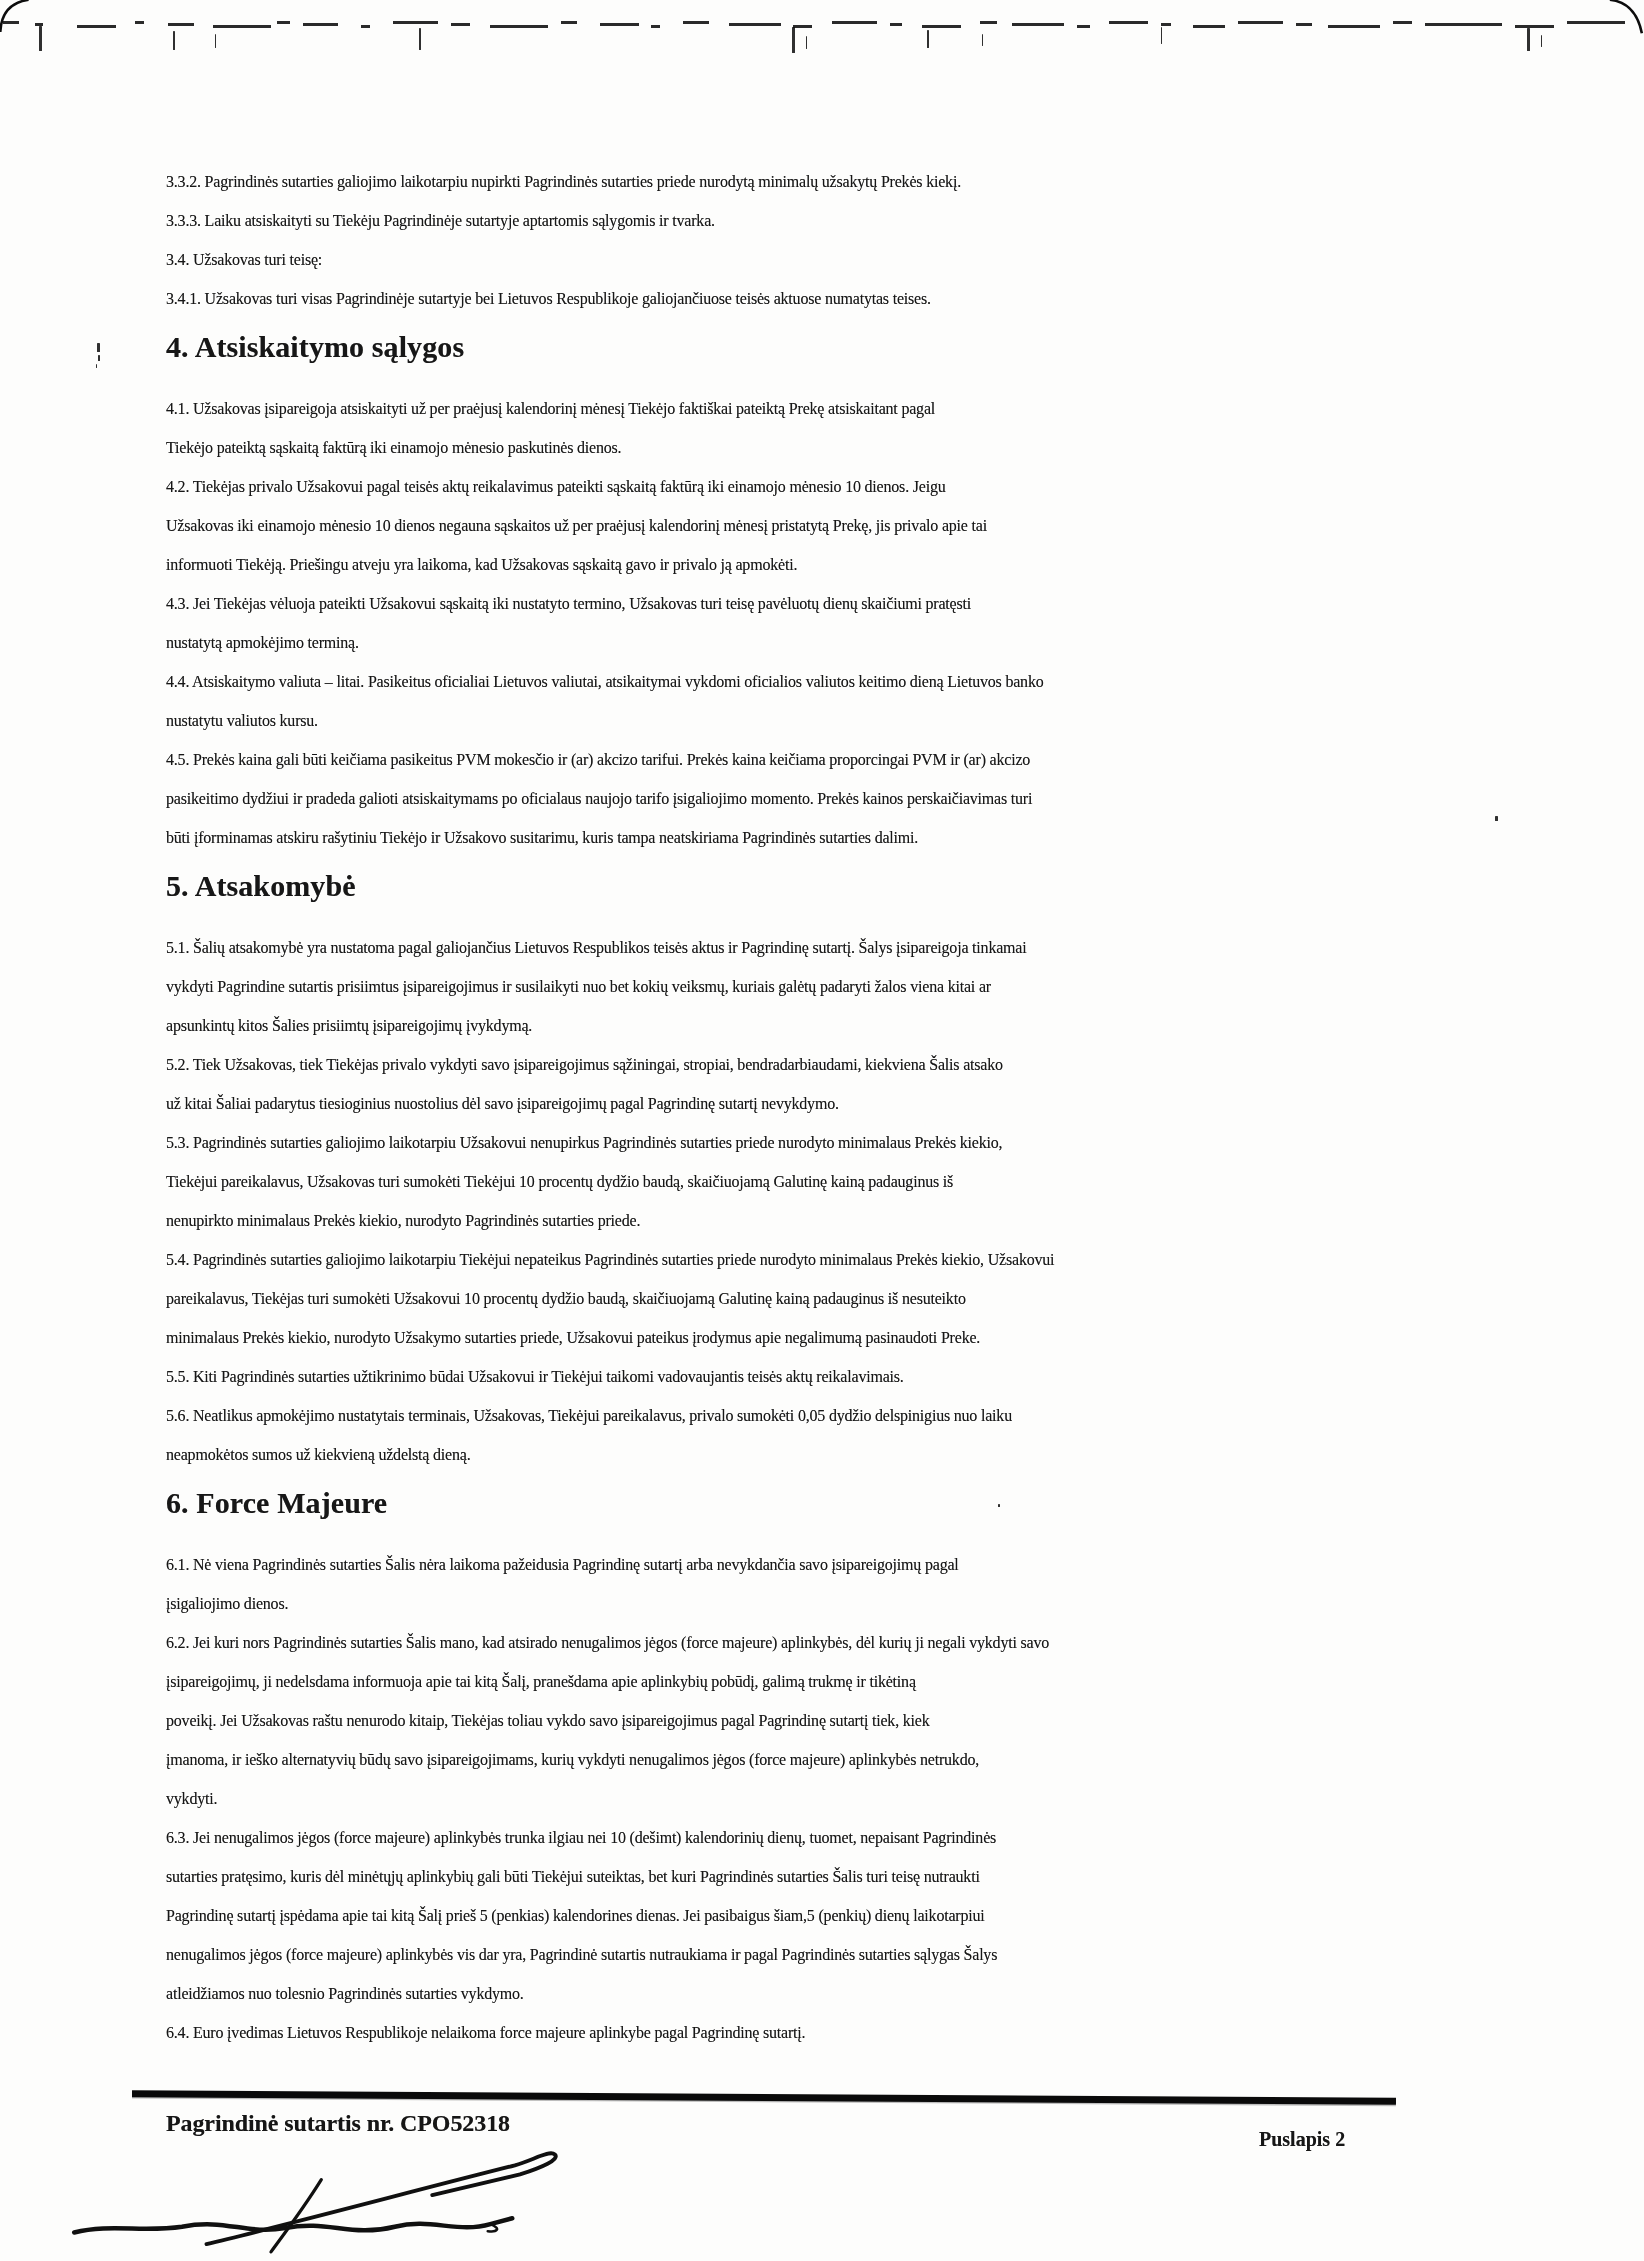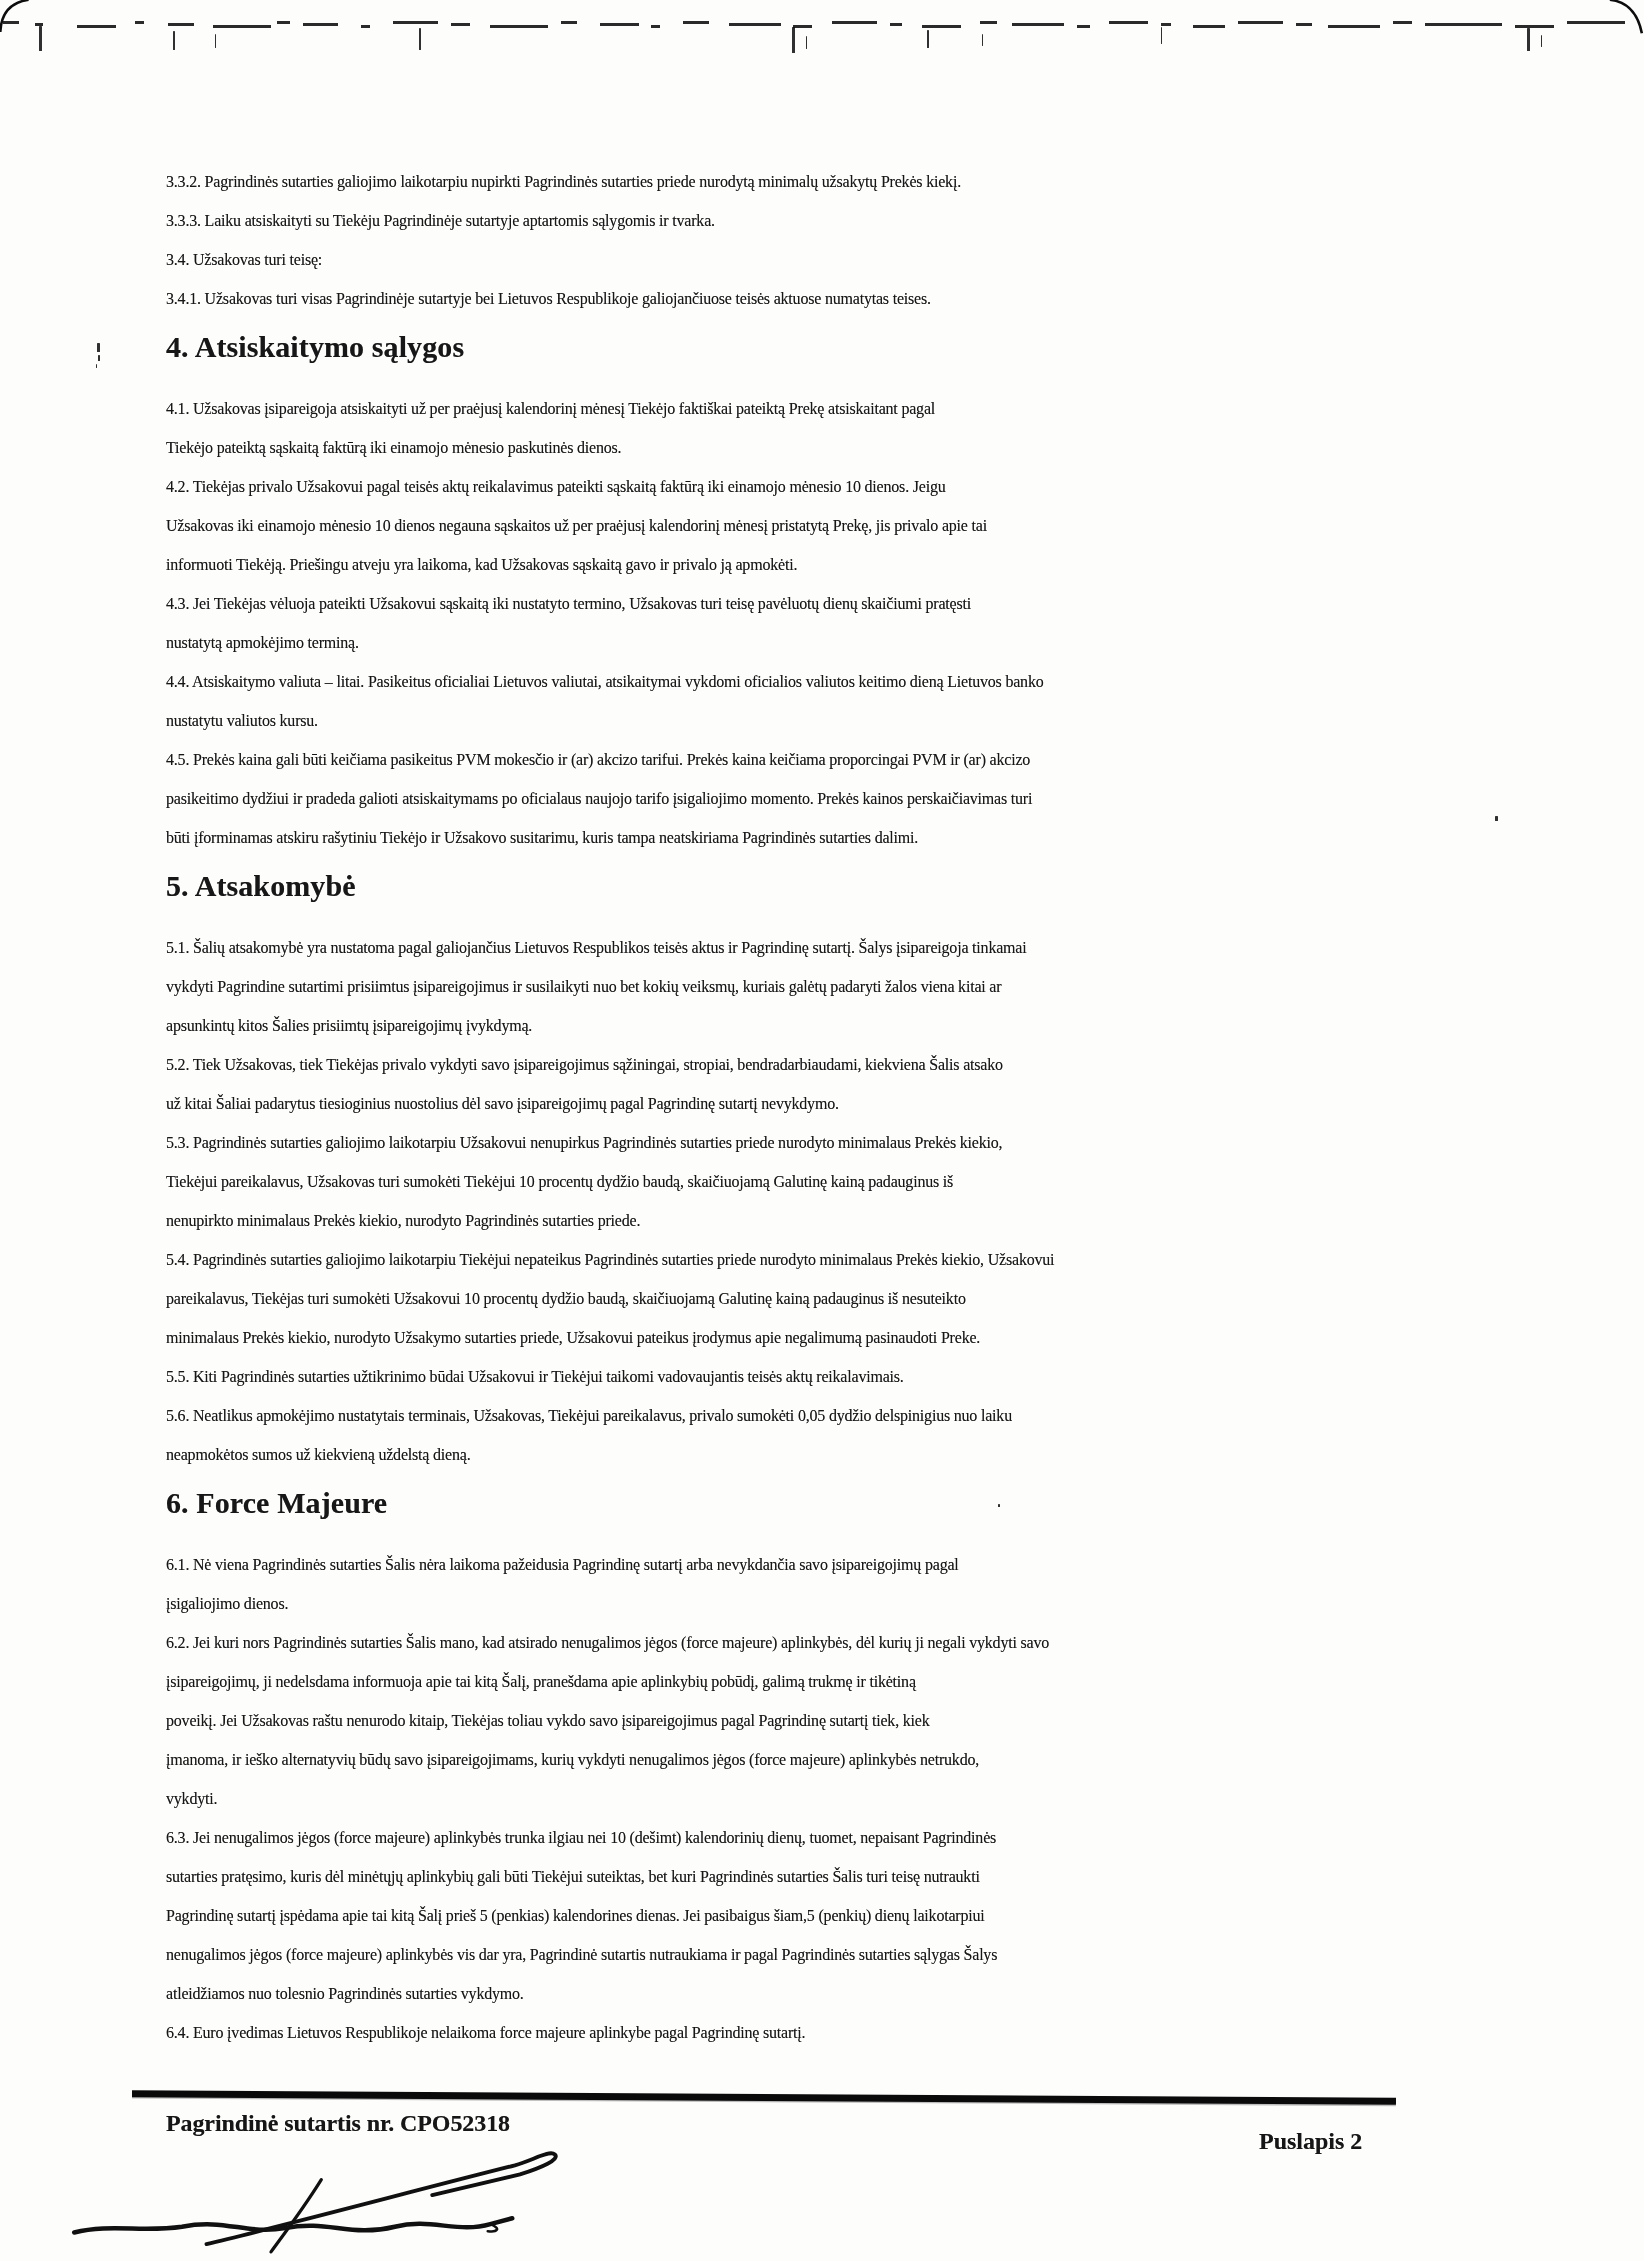--- a/index.html
+++ b/index.html
@@ -32,21 +32,21 @@
     background:#0a0a0a;transform:rotate(0.35deg);
     box-shadow:0 1.3px 0 rgba(0,0,0,0.25);
   }
   .footer-left{
     position:absolute;left:166px;top:2110px;
     font-size:24px;font-weight:bold;letter-spacing:-0.1px;
     text-shadow:0 0 0.6px rgba(20,20,20,0.5);
   }
   .footer-right{
     position:absolute;left:1259px;top:2128px;
-    font-size:24px;font-weight:bold;
+    font-size:20px;font-weight:bold;
     text-shadow:0 0 0.6px rgba(20,20,20,0.5);
   }
   .signature{position:absolute;left:71px;top:2146px;}
   .artifact{position:absolute;background:#0c0c0c;}
   .corner-arc{position:absolute;pointer-events:none;}
 </style>
 </head>
 <body>
 
 <div class="page">
@@ -147,21 +147,21 @@
       <div class="block paragraph">
         <div class="line">4.5. Prekės kaina gali būti keičiama pasikeitus PVM mokesčio ir (ar) akcizo tarifui. Prekės kaina keičiama proporcingai PVM ir (ar) akcizo</div>
         <div class="line">pasikeitimo dydžiui ir pradeda galioti atsiskaitymams po oficialaus naujojo tarifo įsigaliojimo momento. Prekės kainos perskaičiavimas turi</div>
         <div class="line">būti įforminamas atskiru rašytiniu Tiekėjo ir Užsakovo susitarimu, kuris tampa neatskiriama Pagrindinės sutarties dalimi.</div>
       </div>
       <div class="block heading">
         <div class="line">5. Atsakomybė</div>
       </div>
       <div class="block paragraph">
         <div class="line">5.1. Šalių atsakomybė yra nustatoma pagal galiojančius Lietuvos Respublikos teisės aktus ir Pagrindinę sutartį. Šalys įsipareigoja tinkamai</div>
-        <div class="line">vykdyti Pagrindine sutartimi prisiimtus įsipareigojimus ir susilaikyti nuo bet kokių veiksmų, kuriais galėtų padaryti žalos viena kitai ar</div>
+        <div class="line">vykdyti Pagrindine sutartis prisiimtus įsipareigojimus ir susilaikyti nuo bet kokių veiksmų, kuriais galėtų padaryti žalos viena kitai ar</div>
         <div class="line">apsunkintų kitos Šalies prisiimtų įsipareigojimų įvykdymą.</div>
       </div>
       <div class="block paragraph">
         <div class="line">5.2. Tiek Užsakovas, tiek Tiekėjas privalo vykdyti savo įsipareigojimus sąžiningai, stropiai, bendradarbiaudami, kiekviena Šalis atsako</div>
         <div class="line">už kitai Šaliai padarytus tiesioginius nuostolius dėl savo įsipareigojimų pagal Pagrindinę sutartį nevykdymo.</div>
       </div>
       <div class="block paragraph">
         <div class="line">5.3. Pagrindinės sutarties galiojimo laikotarpiu Užsakovui nenupirkus Pagrindinės sutarties priede nurodyto minimalaus Prekės kiekio,</div>
         <div class="line">Tiekėjui pareikalavus, Užsakovas turi sumokėti Tiekėjui 10 procentų dydžio baudą, skaičiuojamą Galutinę kainą padauginus iš</div>
         <div class="line">nenupirkto minimalaus Prekės kiekio, nurodyto Pagrindinės sutarties priede.</div>

